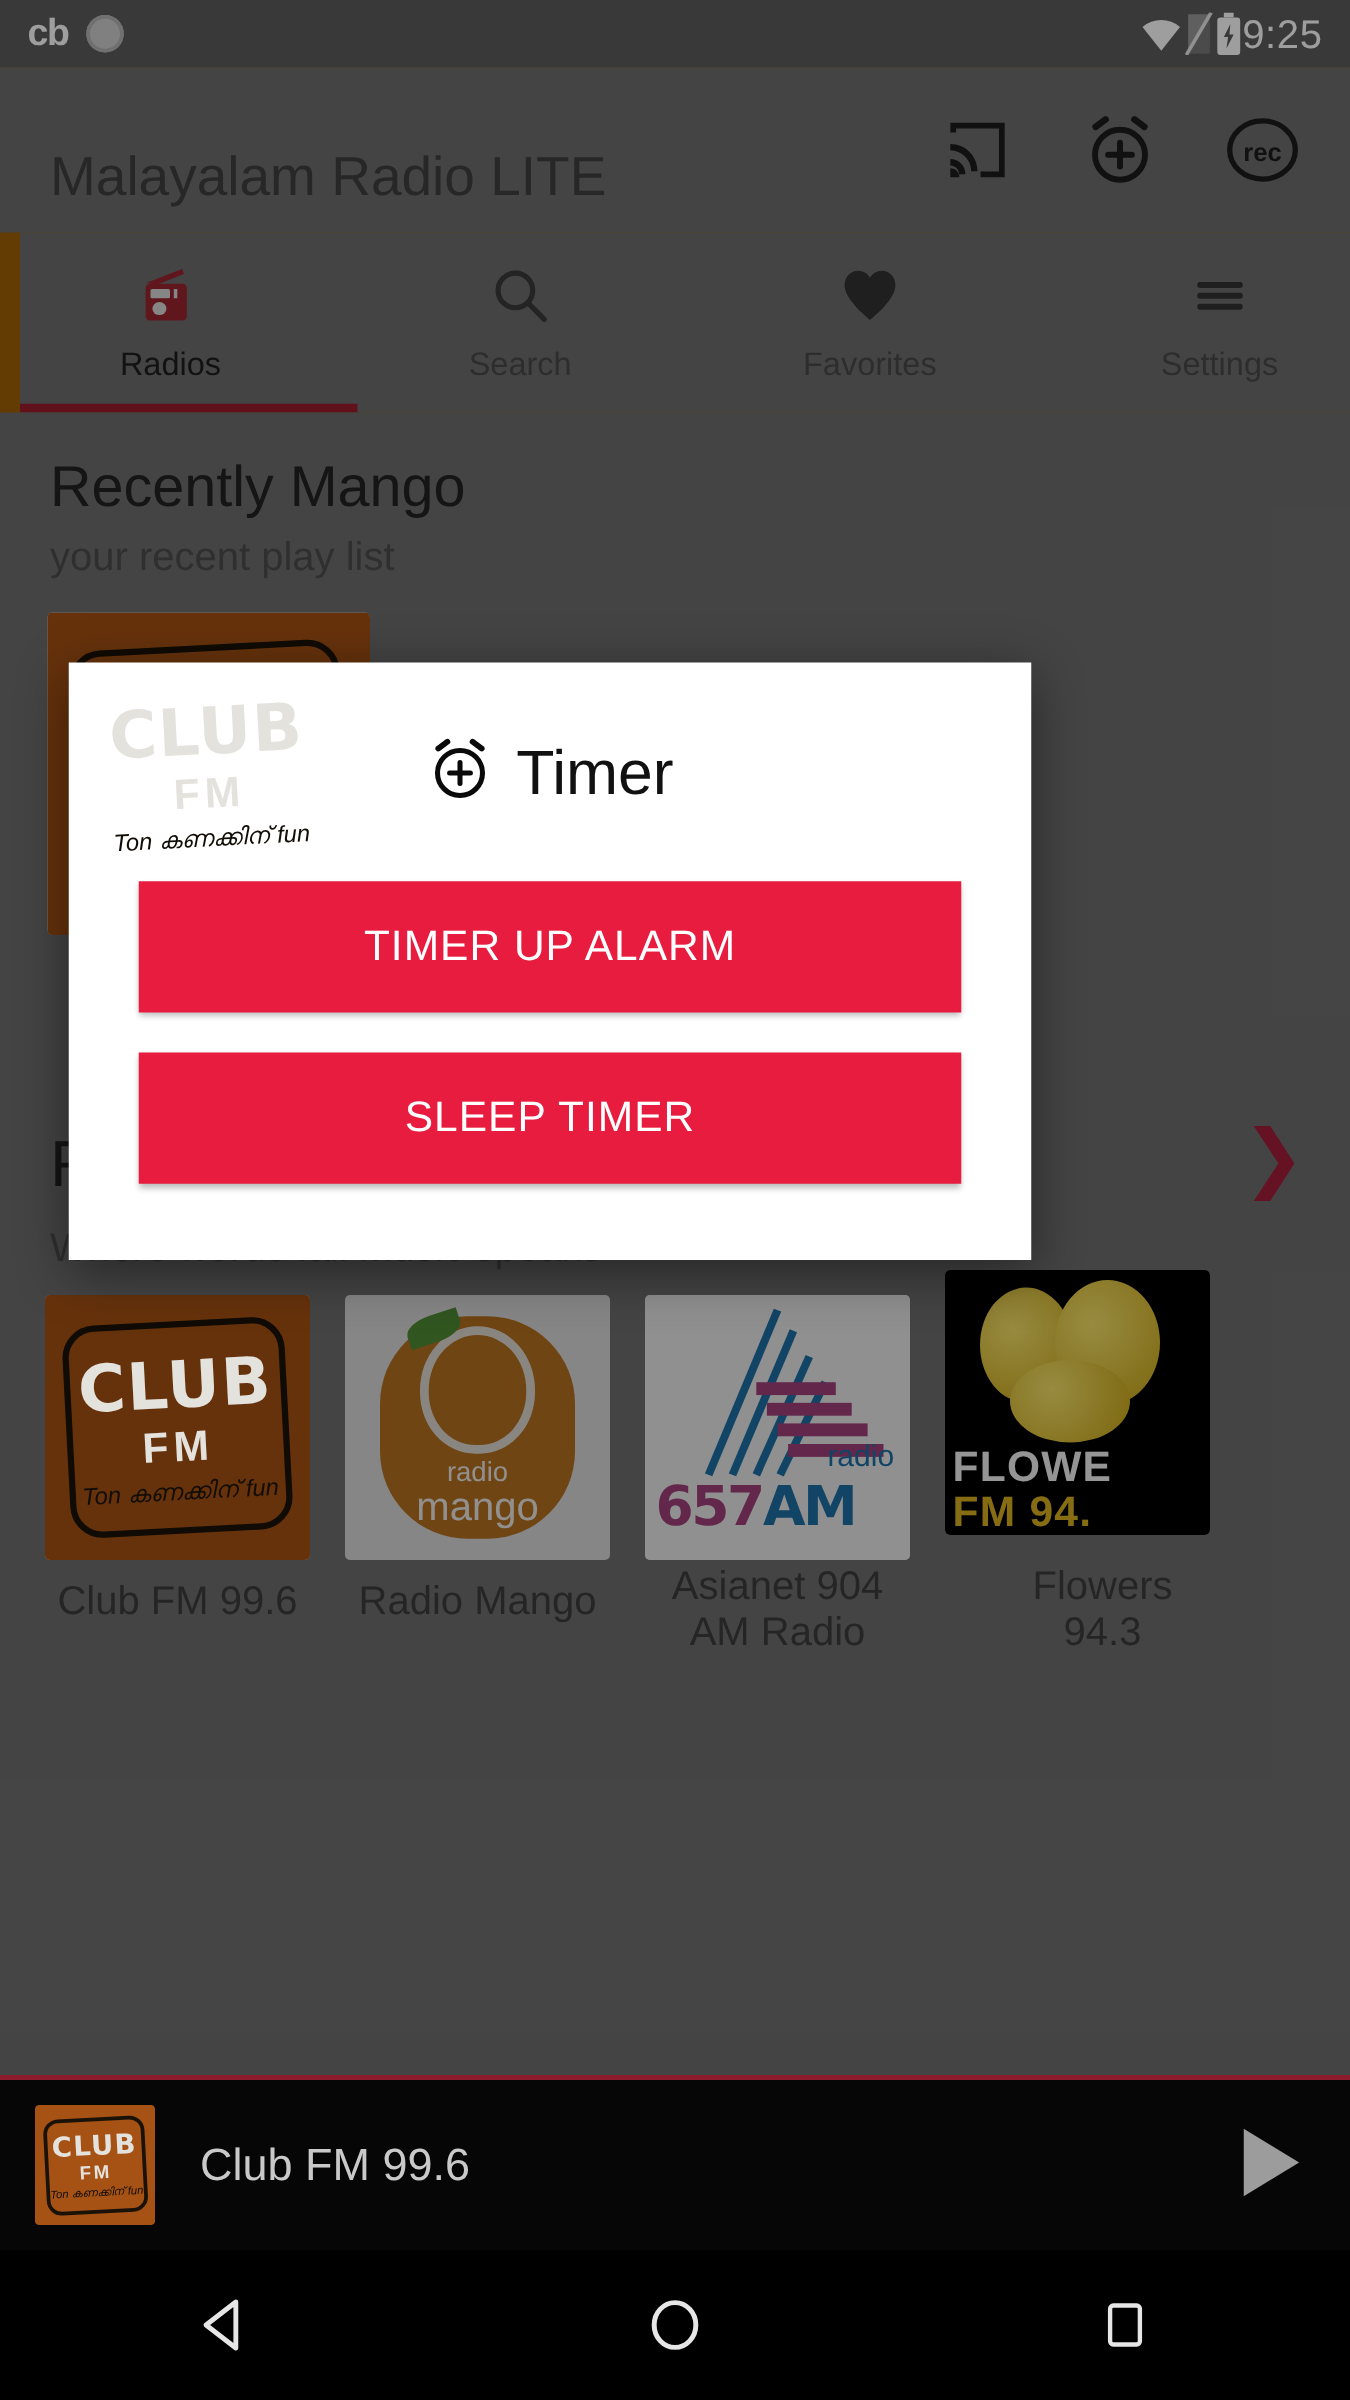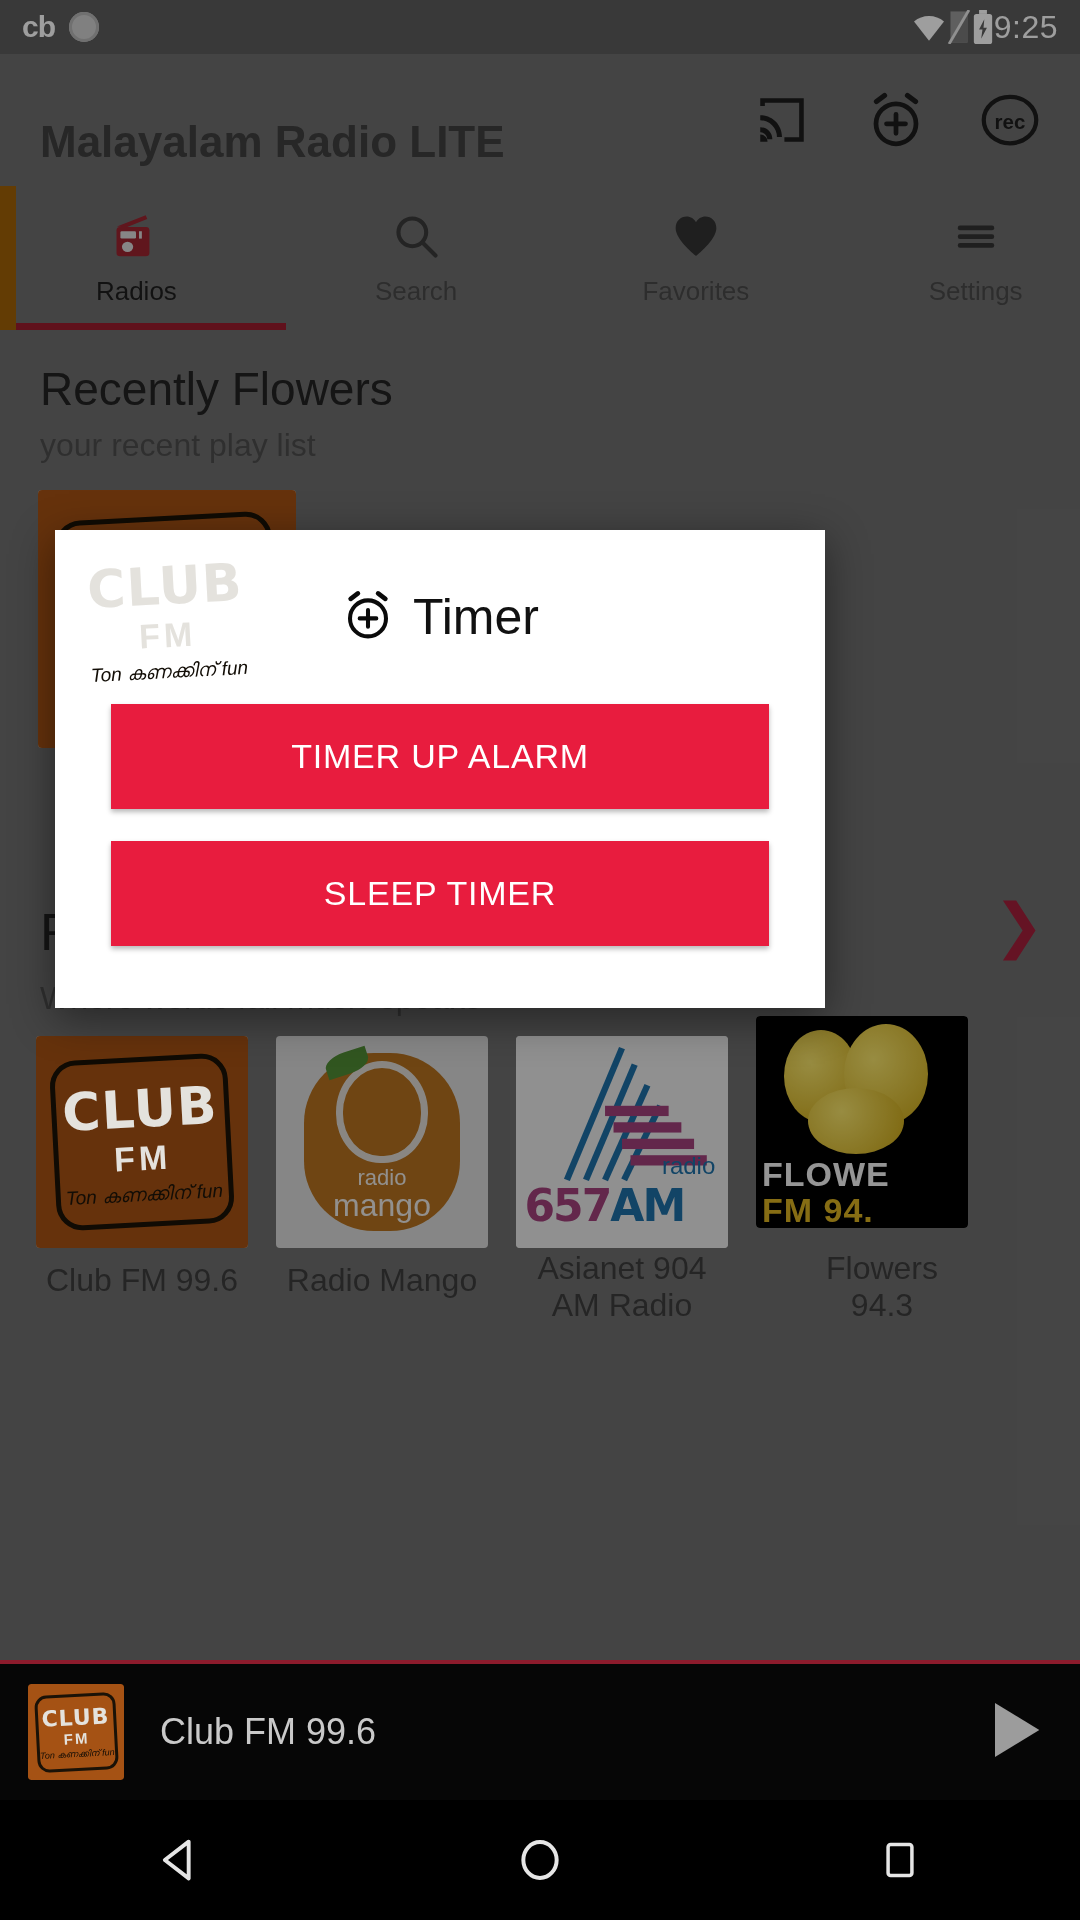--- a/index.html
+++ b/index.html
@@ -51,21 +51,21 @@
 
   
   .app-bar {
     position: absolute; top: 54px; left: 0;
     width: 1080px; height: 132px;
     background: #6f6f6f;
     display: flex; align-items: center;
     padding: 0 40px;
   }
   .app-title {
-    font-size: 44px; color: #3f3f3f; font-weight: 700;
+    font-size: 44px; color: #3f3f3f; font-weight: 400;
     white-space: nowrap;
     margin-top: 44px;
   }
   .appbar-actions { margin-left: auto; display: flex; align-items: center; gap: 54px; }
   .appbar-btn { width: 60px; height: 60px; display:flex; align-items:center; justify-content:center; }
 
   
   .tabs {
     position: absolute; top: 186px; left: 16px;
     width: 1080px; height: 144px;
@@ -362,21 +362,21 @@
           </svg>
         </span>
         <span class="tab-label">Settings</span>
       </div>
 
       <div class="tab-underline"></div>
     </div>
 
     <div class="content">
 
-      <div class="section-title" style="left:40px; top:32px;">Recently Flowers</div>
+      <div class="section-title" style="left:40px; top:32px;">Recently Mango</div>
       <div class="section-sub" style="left:40px; top:97px;">your recent play list</div>
 
       <div class="tile" style="left:38px; top:160px; width:258px; height:258px;">
         <div class="art-club">
           <div class="plate"></div>
           <div class="txt">
             <div class="c1">CLUB</div>
             <div class="c2">FM</div>
             <div class="c3">Ton കണക്കിന് fun</div>
           </div>

